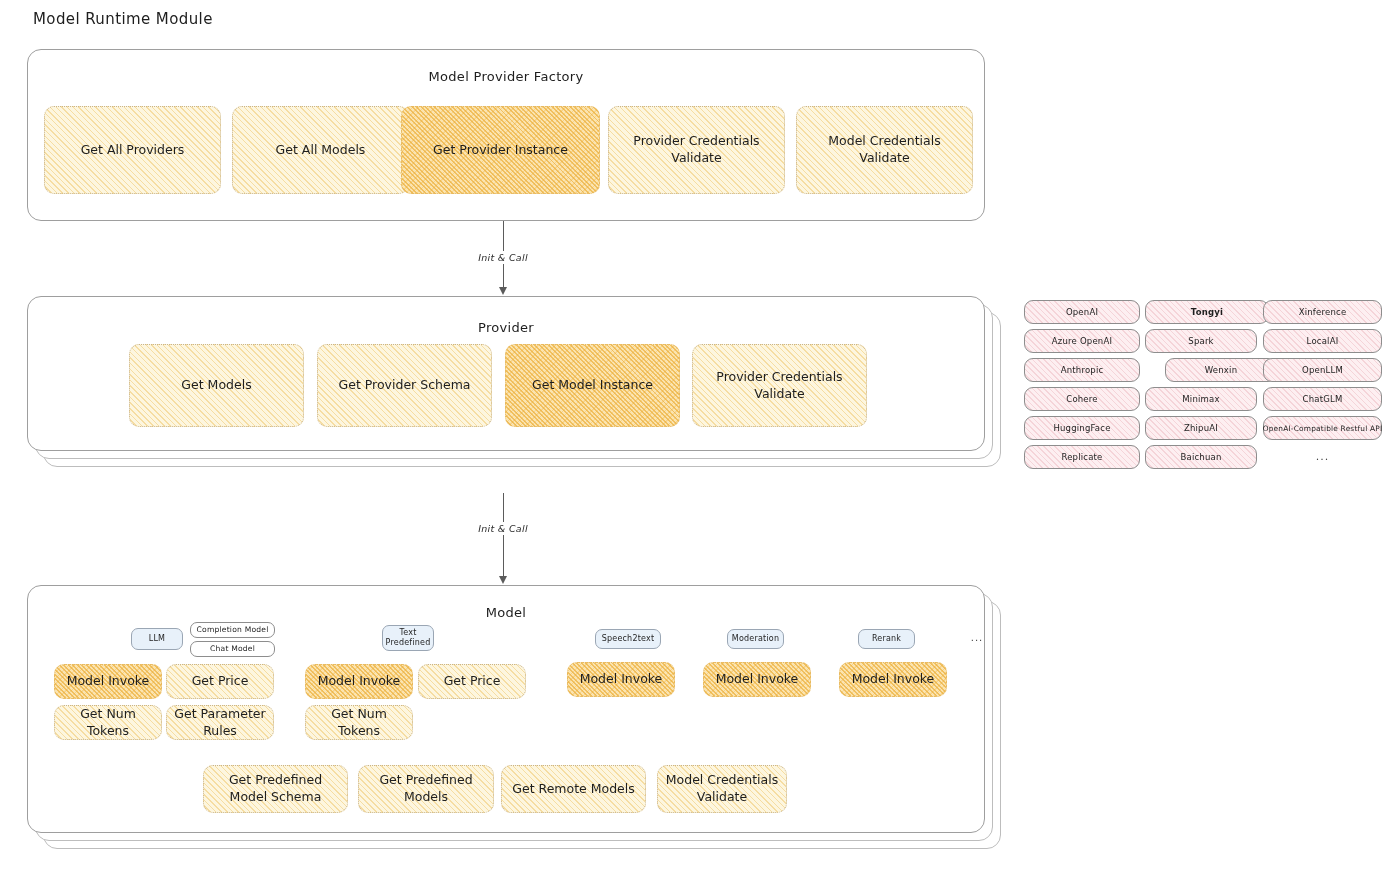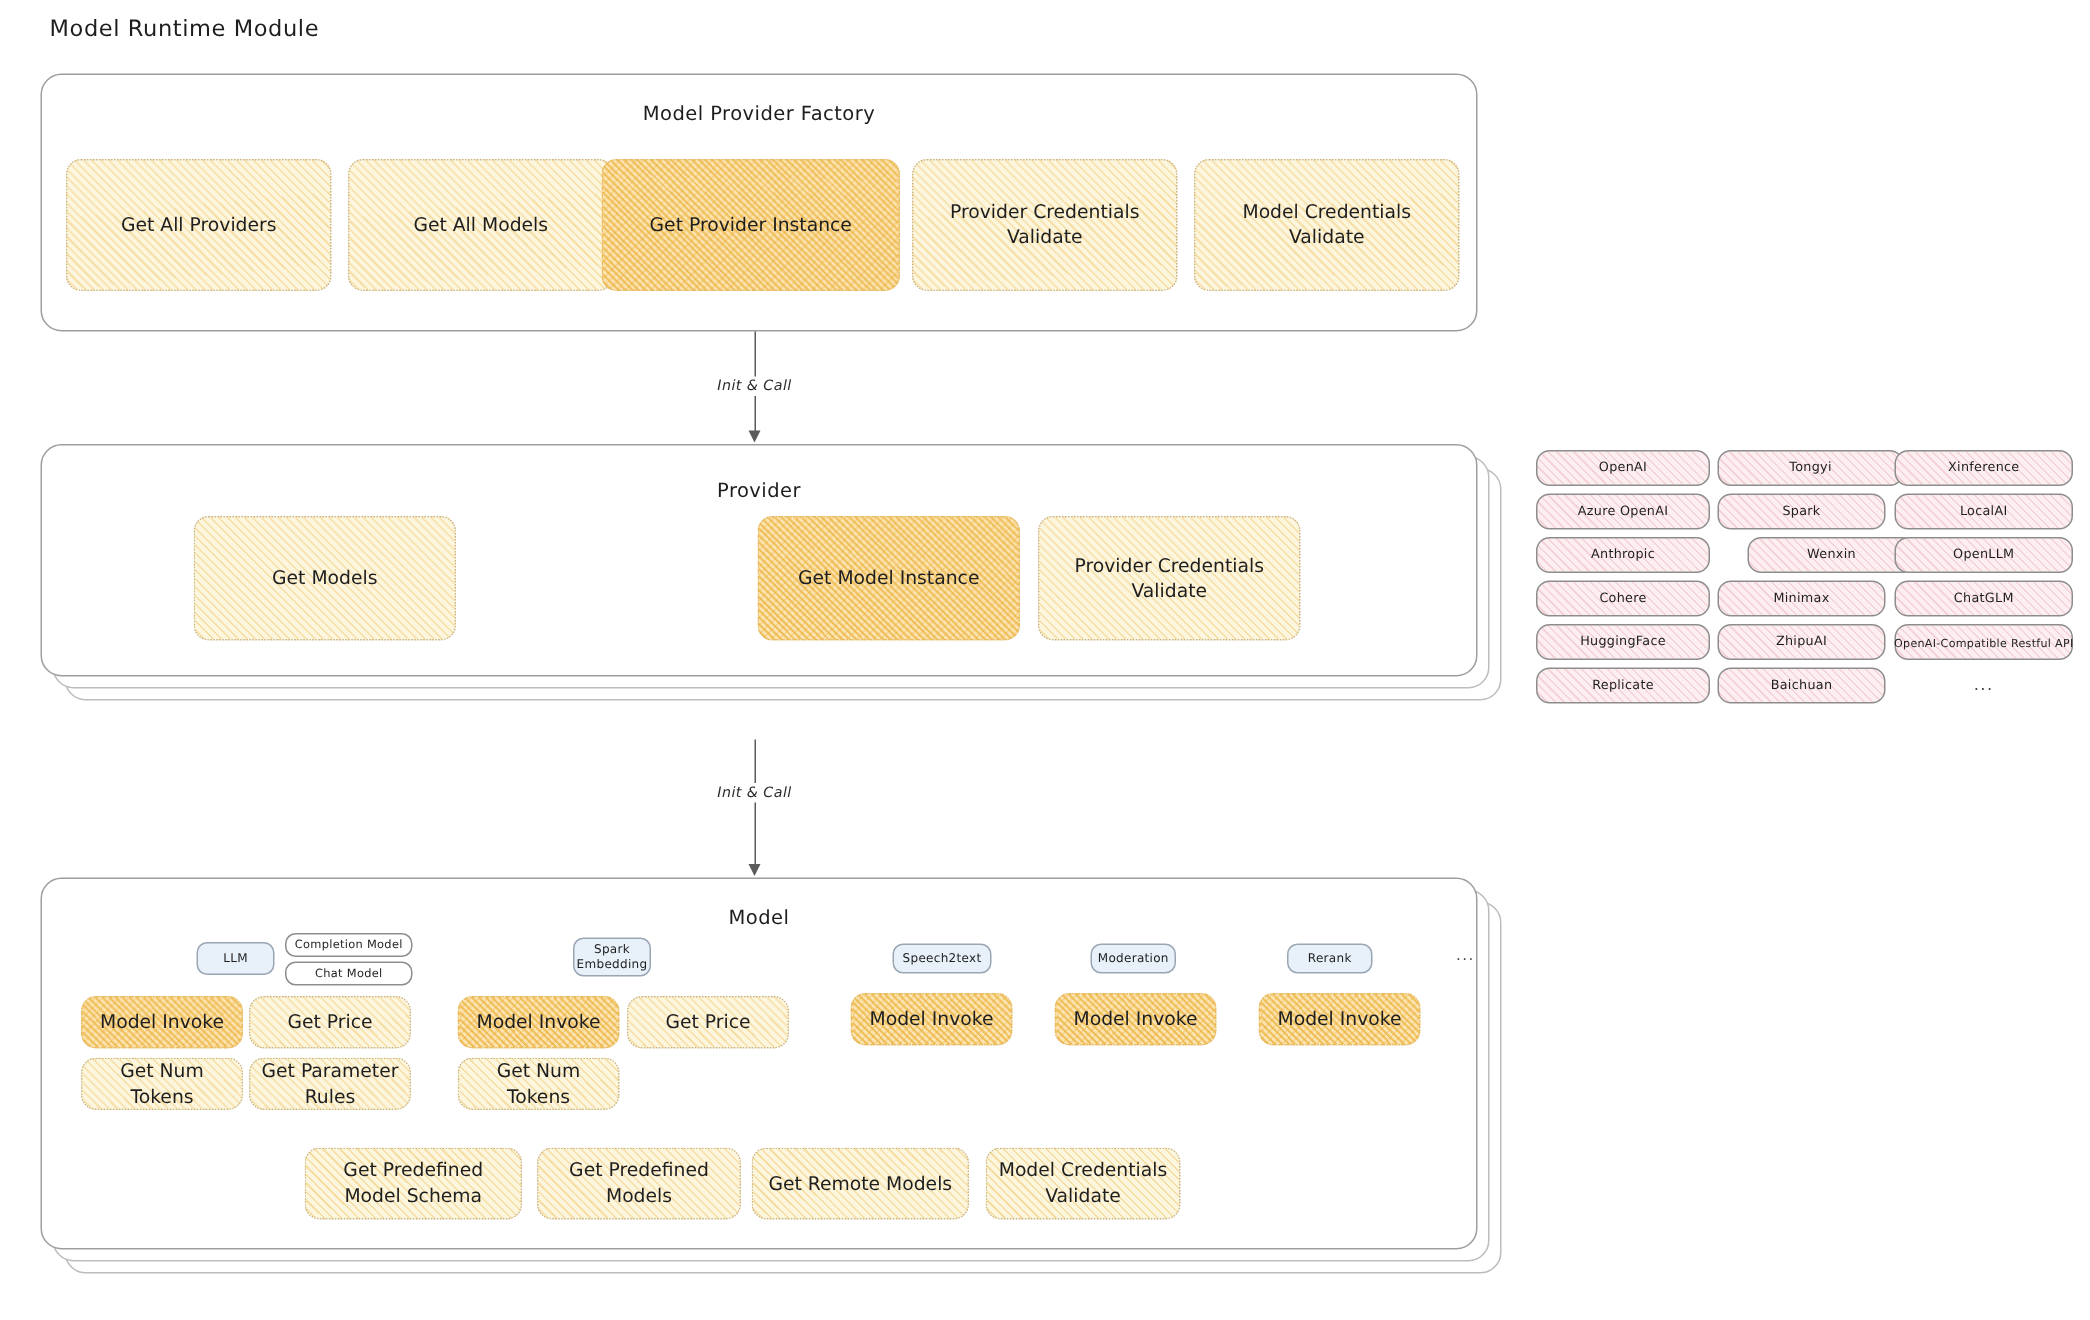--- a/index.html
+++ b/index.html
@@ -190,34 +190,35 @@
     <div class="lbl" style="left:0px; top:30px;">Init &amp; Call</div>
   </div>
 
   <div class="card-stack" style="left:27px; top:296px; width:958px; height:155px;">
     <div class="ghost" style="left:16px; top:16px; width:958px; height:155px;"></div>
     <div class="ghost" style="left:8px; top:8px; width:958px; height:155px;"></div>
     <div class="card"></div>
     <div class="card-title" style="top:24px;">Provider</div>
 
     <div class="hbox" style="left:102px; top:48px; width:175px; height:83px;">Get Models</div>
+    <div class="hbox" style="left:290px; top:48px; width:175px; height:83px;">Get Provider Schema</div>
     <div class="hbox hl" style="left:478px; top:48px; width:175px; height:83px;">Get Model Instance</div>
     <div class="hbox" style="left:665px; top:48px; width:175px; height:83px;">Provider Credentials Validate</div>
   </div>
 
   <div class="pill-grid" style="left:1024px; top:300px; width:360px; height:175px;">
 
     <div class="pill" style="left:0px; top:0px; width:116px; height:24px;">OpenAI</div>
     <div class="pill" style="left:0px; top:29px; width:116px; height:24px;">Azure OpenAI</div>
     <div class="pill" style="left:0px; top:58px; width:116px; height:24px;">Anthropic</div>
     <div class="pill" style="left:0px; top:87px; width:116px; height:24px;">Cohere</div>
     <div class="pill" style="left:0px; top:116px; width:116px; height:24px;">HuggingFace</div>
     <div class="pill" style="left:0px; top:145px; width:116px; height:24px;">Replicate</div>
 
-    <div class="pill" style="left:121px; top:0px; width:124px; height:24px;">Tongyi</div>
+    <div class="pill" style="left:121px; top:0px; width:124px; height:24px;font-weight:bold;">Tongyi</div>
     <div class="pill" style="left:121px; top:29px; width:112px; height:24px;">Spark</div>
     <div class="pill" style="left:121px; top:58px; width:112px; height:24px;margin-left:20px;">Wenxin</div>
     <div class="pill" style="left:121px; top:87px; width:112px; height:24px;">Minimax</div>
     <div class="pill" style="left:121px; top:116px; width:112px; height:24px;">ZhipuAI</div>
     <div class="pill" style="left:121px; top:145px; width:112px; height:24px;">Baichuan</div>
 
     <div class="pill" style="left:239px; top:0px; width:119px; height:24px;">Xinference</div>
     <div class="pill" style="left:239px; top:29px; width:119px; height:24px;">LocalAI</div>
     <div class="pill" style="left:239px; top:58px; width:119px; height:24px;">OpenLLM</div>
     <div class="pill" style="left:239px; top:87px; width:119px; height:24px;">ChatGLM</div>
@@ -239,21 +240,21 @@
 
     <div class="badge" style="left:104px; top:43px; width:52px; height:22px;">LLM</div>
     <div class="badge plain" style="left:163px; top:37px; width:85px; height:16px;">Completion Model</div>
     <div class="badge plain" style="left:163px; top:56px; width:85px; height:16px;">Chat Model</div>
 
     <div class="hbox hl" style="left:27px; top:79px; width:108px; height:35px;">Model Invoke</div>
     <div class="hbox" style="left:139px; top:79px; width:108px; height:35px;">Get Price</div>
     <div class="hbox" style="left:27px; top:120px; width:108px; height:35px;">Get Num Tokens</div>
     <div class="hbox" style="left:139px; top:120px; width:108px; height:35px;">Get Parameter Rules</div>
 
-    <div class="badge" style="left:355px; top:40px; width:52px; height:26px;">Spark Embedding</div>
+    <div class="badge" style="left:355px; top:40px; width:52px; height:26px;">Text Predefined</div>
 
     <div class="hbox hl" style="left:278px; top:79px; width:108px; height:35px;">Model Invoke</div>
     <div class="hbox" style="left:391px; top:79px; width:108px; height:35px;">Get Price</div>
     <div class="hbox" style="left:278px; top:120px; width:108px; height:35px;">Get Num Tokens</div>
 
     <div class="badge" style="left:568px; top:44px; width:66px; height:20px;">Speech2text</div>
     <div class="hbox hl" style="left:540px; top:77px; width:108px; height:35px;">Model Invoke</div>
 
     <div class="badge" style="left:700px; top:44px; width:57px; height:20px;">Moderation</div>
     <div class="hbox hl" style="left:676px; top:77px; width:108px; height:35px;">Model Invoke</div>

